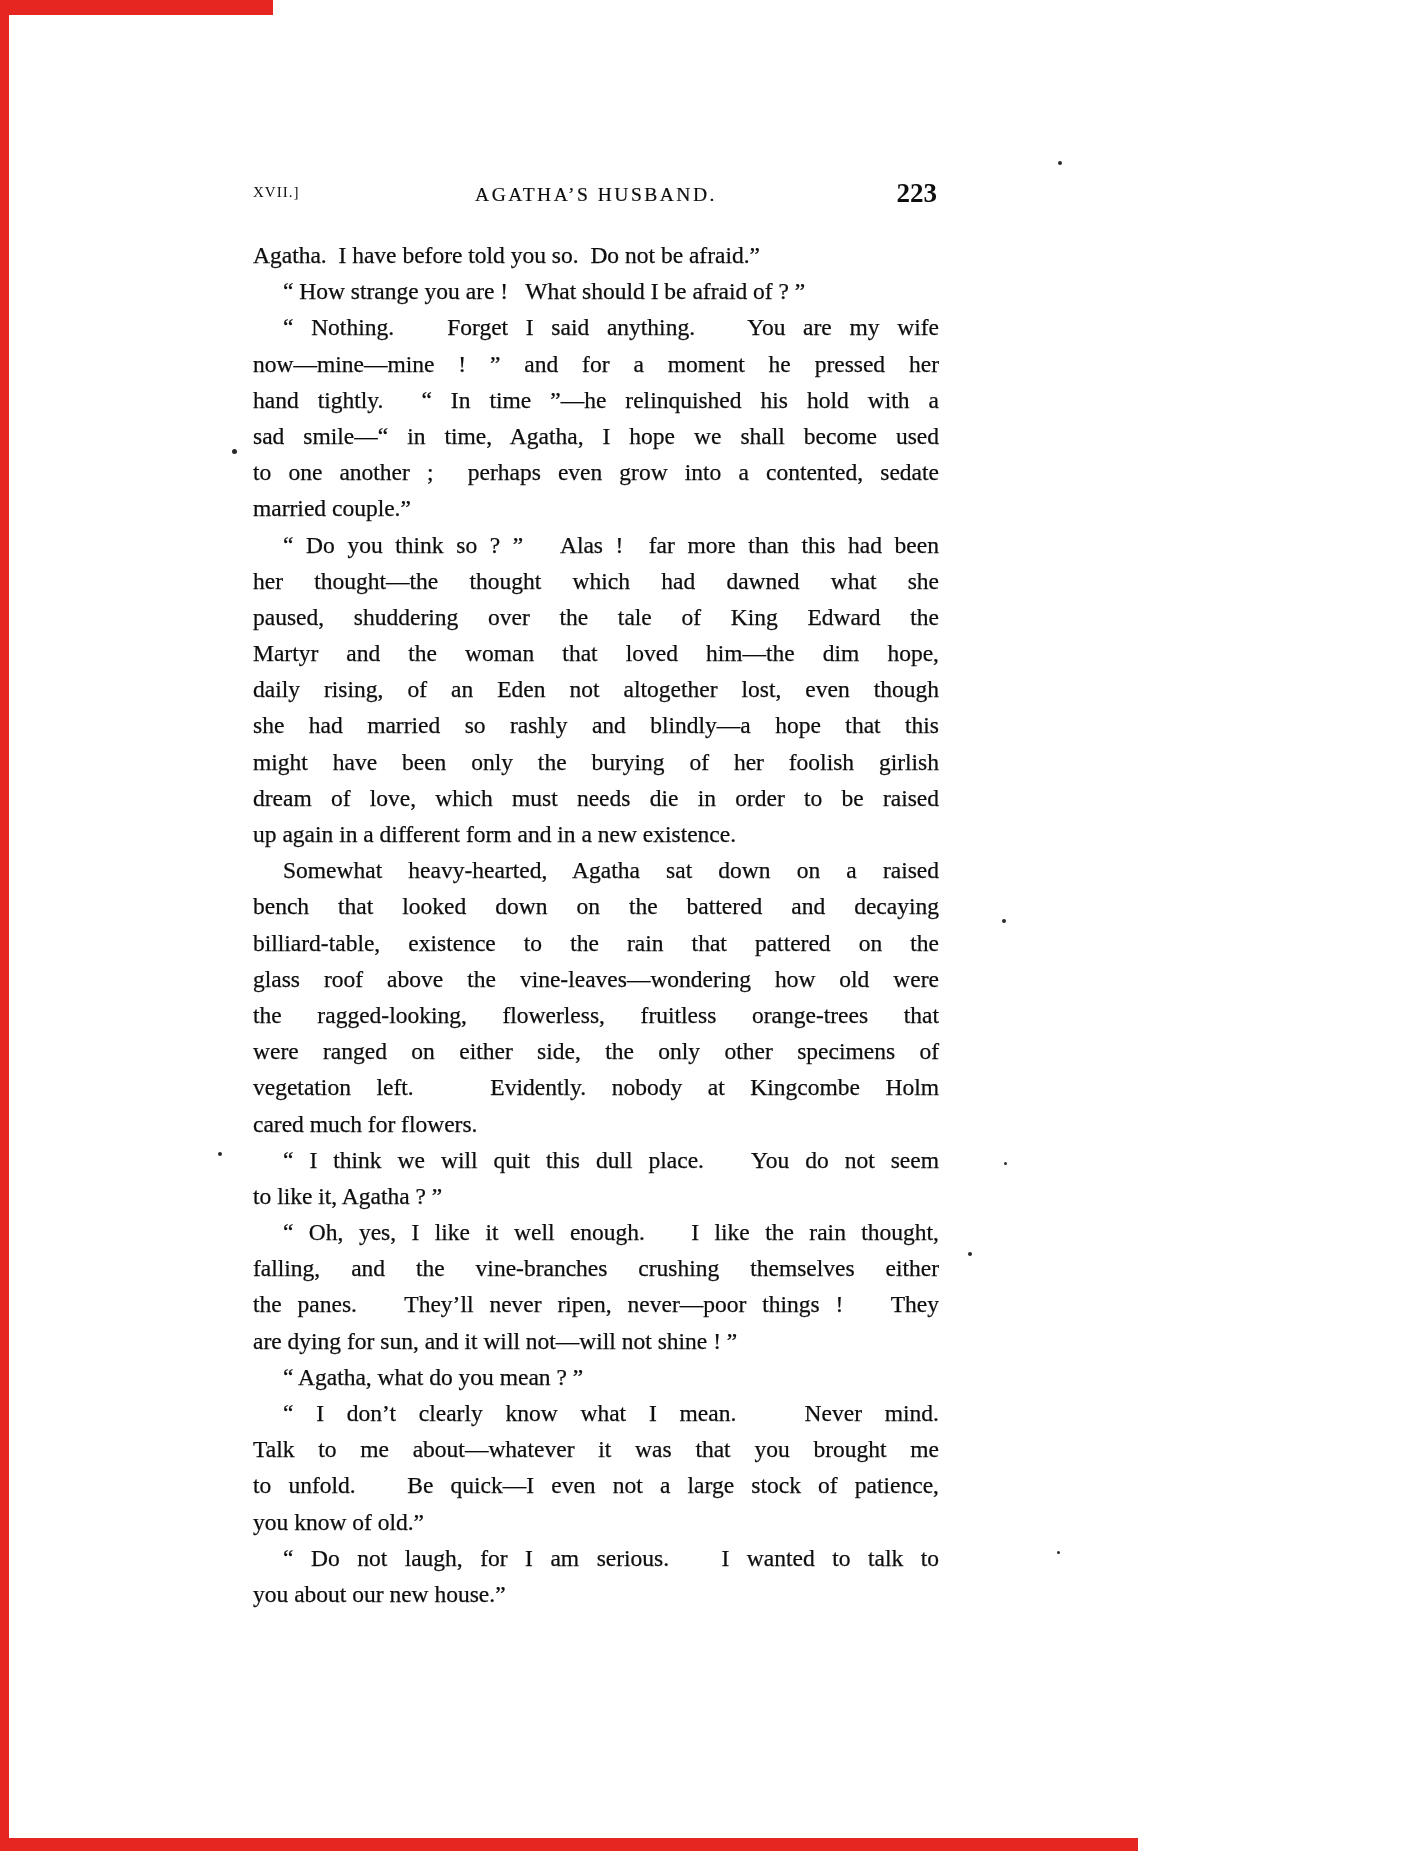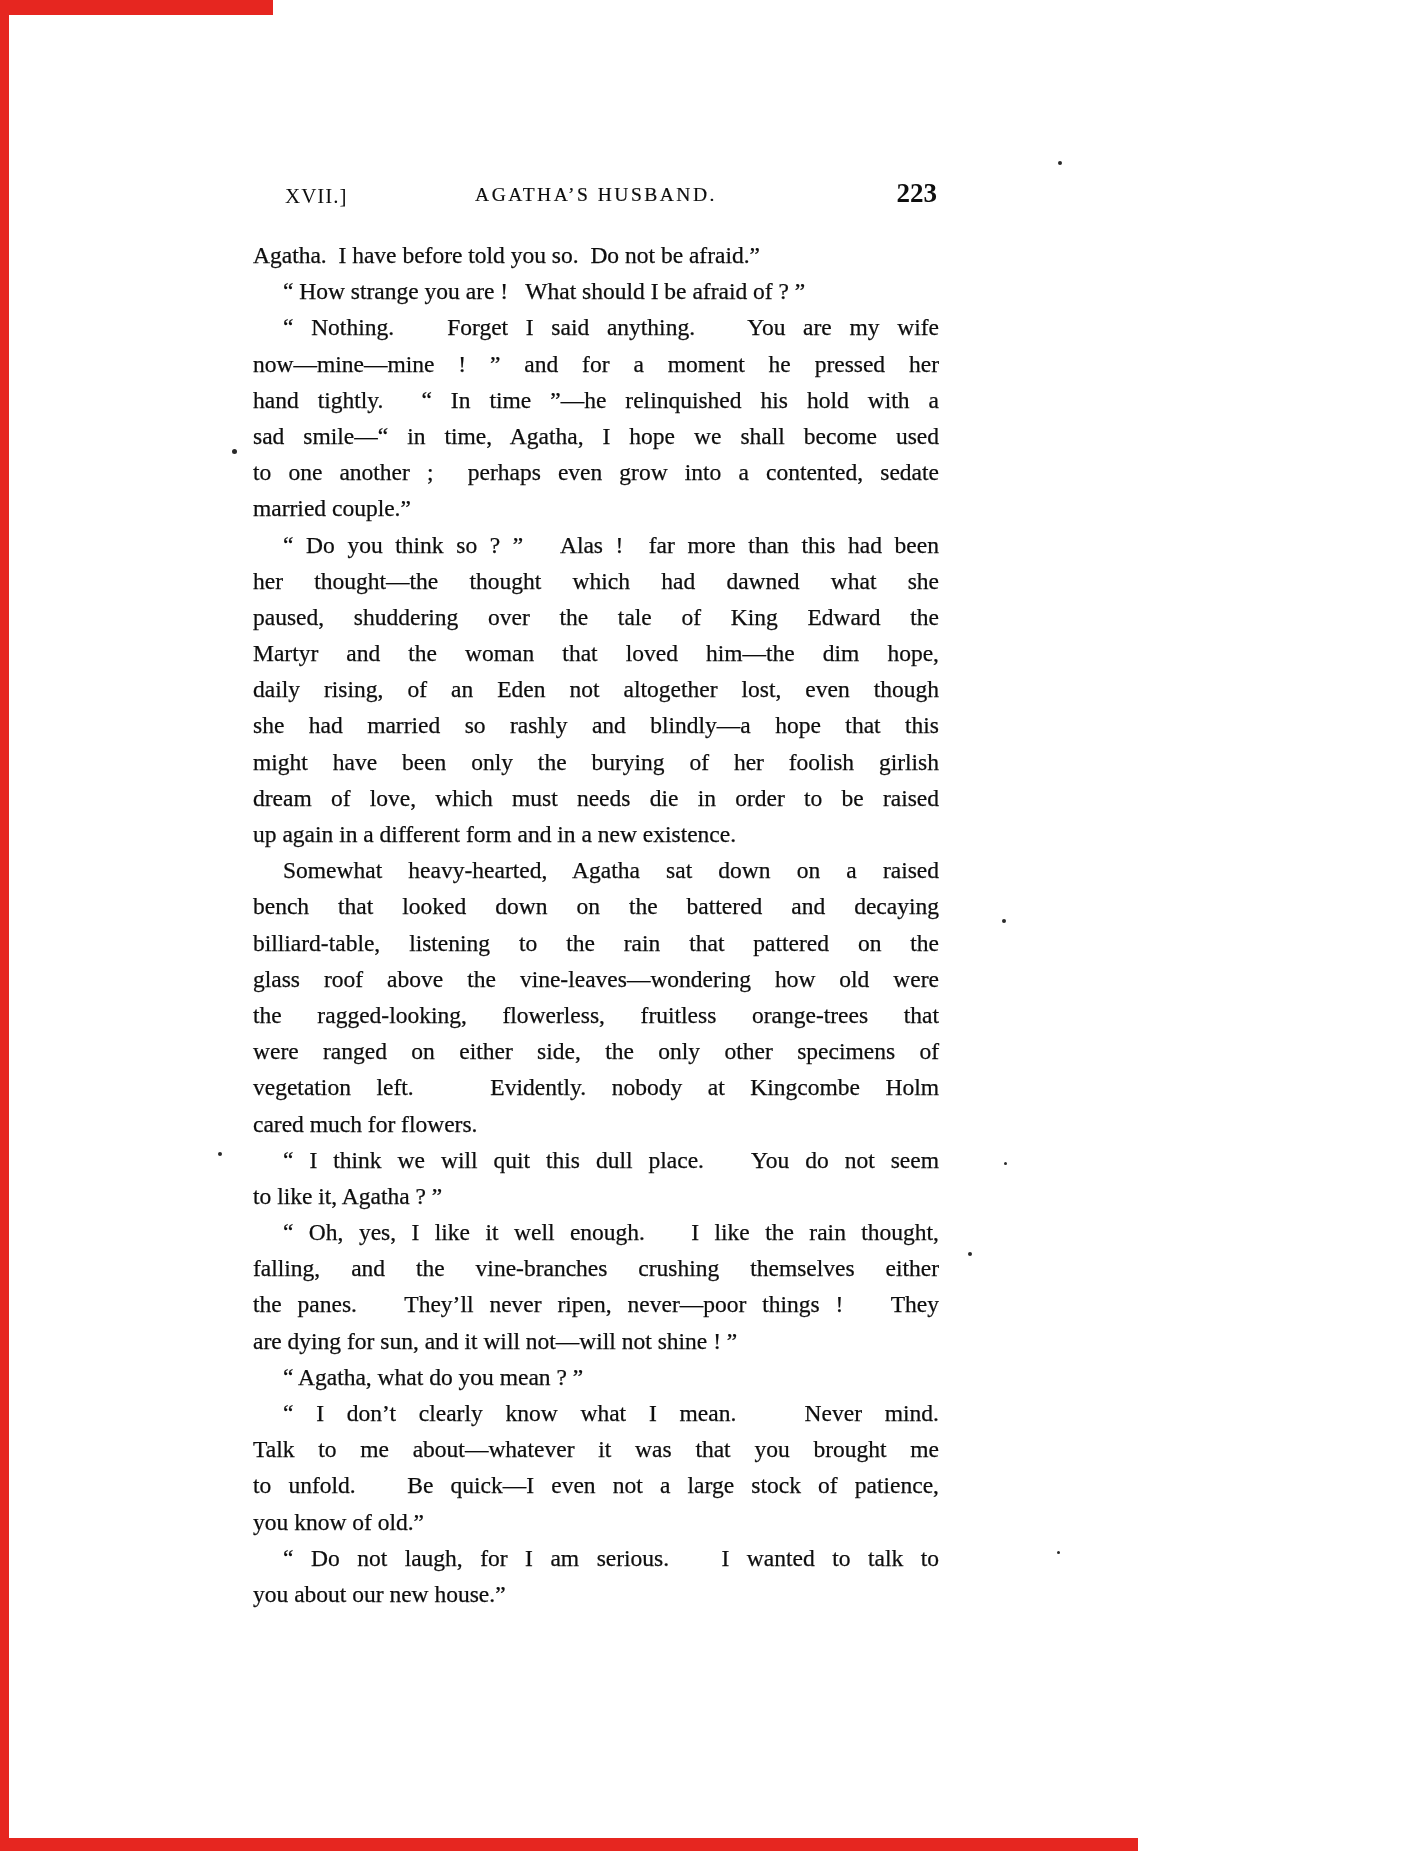--- a/index.html
+++ b/index.html
@@ -31,23 +31,22 @@
     position: absolute;
     left: 253px;
     top: 178px;
     width: 686px;
     height: 34px;
   }
   .chapter-label {
     position: absolute;
     left: 0;
     top: 6px;
-    font-size: 21px;
+    font-size: 15px;
     letter-spacing: 1px;
-    margin-left: 32px;
   }
   .running-title {
     position: absolute;
     left: 0;
     right: 0;
     top: 6px;
     text-align: center;
     font-size: 19.5px;
     letter-spacing: 2.5px;
     font-weight: normal;
@@ -111,21 +110,21 @@
       <div class="line fill">her thought—the thought which had dawned what she</div>
       <div class="line fill">paused, shuddering over the tale of King Edward the</div>
       <div class="line fill">Martyr and the woman that loved him—the dim hope,</div>
       <div class="line fill">daily rising, of an Eden not altogether lost, even though</div>
       <div class="line fill">she had married so rashly and blindly—a hope that this</div>
       <div class="line fill">might have been only the burying of her foolish girlish</div>
       <div class="line fill">dream of love, which must needs die in order to be raised</div>
       <div class="line">up again in a different form and in a new existence.</div>
       <div class="line indent fill">Somewhat heavy-hearted, Agatha sat down on a raised</div>
       <div class="line fill">bench that looked down on the battered and decaying</div>
-      <div class="line fill">billiard-table, listening to the rain that pattered on the</div>
+      <div class="line fill">billiard-table, existence to the rain that pattered on the</div>
       <div class="line fill">glass roof above the vine-leaves—wondering how old were</div>
       <div class="line fill">the ragged-looking, flowerless, fruitless orange-trees that</div>
       <div class="line fill">were ranged on either side, the only other specimens of</div>
       <div class="line fill">vegetation left.   Evidently. nobody at Kingcombe Holm</div>
       <div class="line">cared much for flowers.</div>
       <div class="line indent fill">“ I think we will quit this dull place.   You do not seem</div>
       <div class="line">to like it, Agatha ? ”</div>
       <div class="line indent fill">“ Oh, yes, I like it well enough.   I like the rain thought,</div>
       <div class="line fill">falling, and the vine-branches crushing themselves either</div>
       <div class="line fill">the panes.   They’ll never ripen, never—poor things !   They</div>

